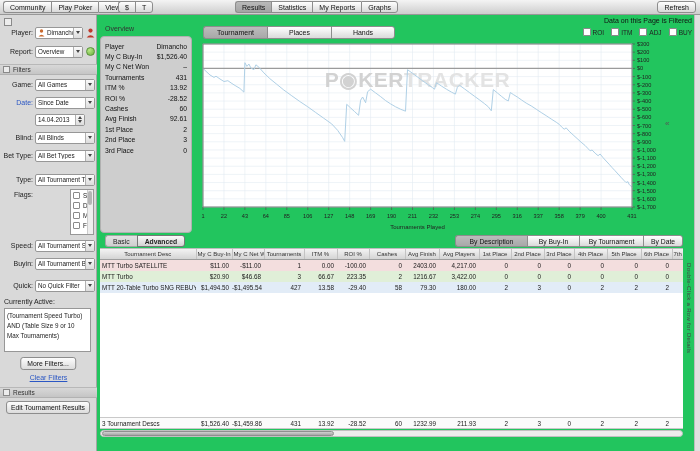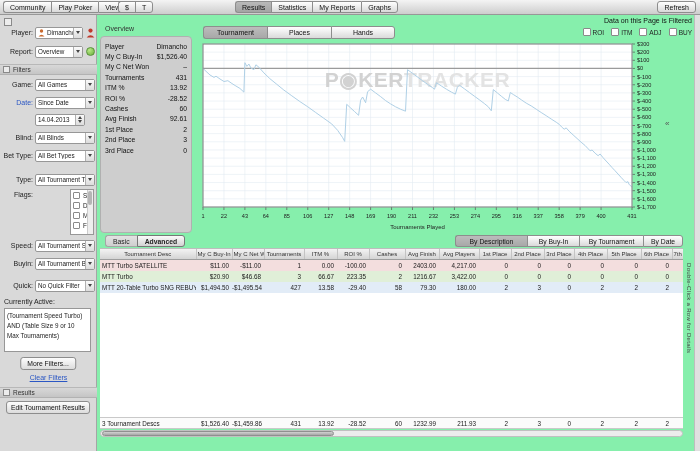--- a/index.html
+++ b/index.html
@@ -1,17 +1,17 @@
 <!DOCTYPE html>
 <html><head>
 <meta charset="utf-8">
 <style>
   html,body{margin:0;padding:0;}
   body{width:700px;height:451px;font-family:"Liberation Sans",sans-serif;background:#d4d4d4;}
-  .window{position:relative;width:700px;height:451px;background:#86efac;overflow:hidden;color:#1a1a1a;}
+  .window{position:relative;width:700px;height:451px;background:#22c55e;overflow:hidden;color:#1a1a1a;}
   
   .toolbar{position:absolute;left:0;top:0;right:0;height:15px;background:linear-gradient(#f4f4f4,#cdcdcd);border-bottom:1px solid #979797;box-sizing:border-box;}
   .seg{position:absolute;top:1px;display:flex;}
   .tb-btn{height:12px;line-height:11px;padding:0 6px;font-size:7px;background:linear-gradient(#ffffff,#d9d9d9);border:1px solid #8d8d8d;color:#111;box-sizing:border-box;white-space:nowrap;}
   .seg .tb-btn{border-right-width:0;}
   .seg .tb-btn:first-child{border-radius:3px 0 0 3px;}
   .seg .tb-btn:last-child{border-right-width:1px;border-radius:0 3px 3px 0;}
   .tb-btn.active{background:linear-gradient(#b9b9b9,#a4a4a4);}
   #seg-nav{left:3px;} #seg-money{left:118px;} #seg-views{left:235px;}
   #refresh-btn{position:absolute;right:4px;top:1px;border-radius:3px;}

